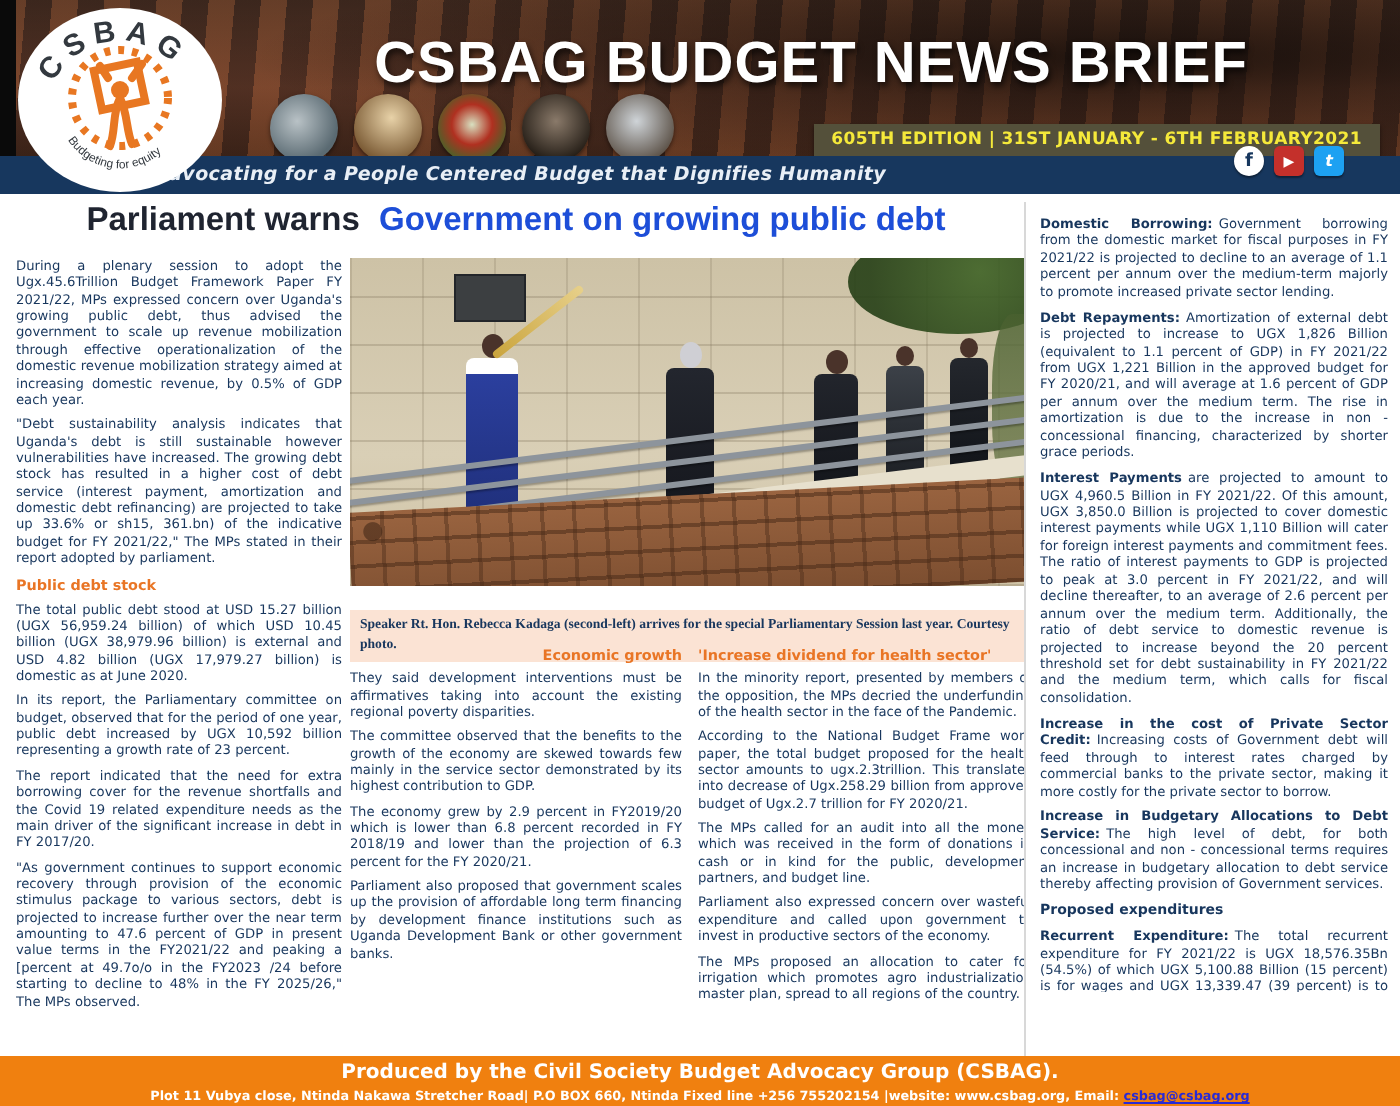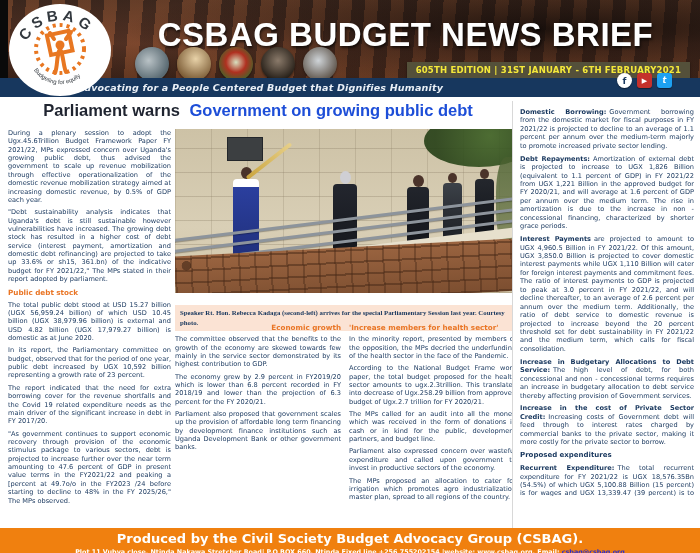--- a/index.html
+++ b/index.html
@@ -6,21 +6,21 @@
   .page{position:relative;width:700px;height:553px;background:#ffffff;overflow:hidden;
         font-family:"DejaVu Sans","Liberation Sans",sans-serif;color:#17365d;}
   
   .header{position:absolute;left:0;top:0;width:700px;height:97px;overflow:hidden;
     background:
       radial-gradient(ellipse at 80% 30%, rgba(15,10,8,.85), transparent 55%),
       repeating-linear-gradient(95deg, rgba(201,106,53,.30) 0 13px, rgba(61,32,20,.35) 13px 26px),
       linear-gradient(180deg,#3a2a22 0%,#5b382a 45%,#241710 100%);}
   .header:before{content:"";position:absolute;left:0;top:0;width:8px;height:97px;background:#0a0a0a;}
   .masthead-title{position:absolute;left:118px;top:16px;width:575px;text-align:center;
-    font-family:"Liberation Sans",sans-serif;font-weight:bold;font-size:33px;letter-spacing:.5px;
+    font-family:"Liberation Sans",sans-serif;font-weight:bold;font-size:29px;letter-spacing:.5px;
     color:#ffffff;text-shadow:1px 2px 3px rgba(0,0,0,.65);white-space:nowrap;}
   .thumbs{position:absolute;left:135px;top:47px;display:flex;gap:8px;}
   .thumb{width:34px;height:34px;border-radius:50%;box-shadow:0 1px 2px rgba(0,0,0,.5);}
   .t1{background:radial-gradient(circle at 40% 40%,#b9c2c6,#5a6a72 70%);}
   .t2{background:radial-gradient(circle at 55% 35%,#e8d2a8,#7a5a34 75%);}
   .t3{background:radial-gradient(circle at 50% 45%,#d8e0c0,#b03020 40%,#3a6a2a 80%);}
   .t4{background:radial-gradient(circle at 50% 40%,#8a7a6a,#241d16 75%);}
   .t5{background:radial-gradient(circle at 45% 40%,#cfd4d8,#5c5248 75%);}
   .edition{position:absolute;right:10px;top:62px;background:#54503a;color:#f5e93a;
     font-size:8.5px;font-weight:bold;padding:3px 9px;letter-spacing:.2px;
@@ -83,21 +83,21 @@
   .facts-banner{background:#e2231a;color:#ffffff;font-family:"Liberation Sans",sans-serif;
     font-weight:bold;font-size:14px;text-align:center;height:25px;line-height:25px;letter-spacing:.2px;
     box-shadow:0 1px 2px rgba(0,0,0,.3);}
   .facts{padding:7px 6px 0 7px;font-size:6.6px;line-height:1.28;text-align:justify;color:#17365d;overflow:hidden;height:388px;}
   .facts p{margin:0 0 4.5px 0;}
   .lead{font-weight:bold;margin-right:3px;}
   .sub-head{font-weight:bold;font-size:7px;margin:2px 0 4px 0;text-align:left;}
   
   .footer{position:absolute;left:0;top:528px;width:700px;height:25px;background:#f0800f;
     text-align:center;color:#ffffff;overflow:hidden;}
-  .footer .f1{font-size:13px;font-weight:bold;margin-top:3px;}
+  .footer .f1{font-size:10px;font-weight:bold;margin-top:3px;}
   .footer .f2{font-size:6.4px;font-weight:bold;margin-top:2px;}
   .email-link{color:#2a2ad4;text-decoration:underline;cursor:pointer;}
 </style>
 </head>
 <body>
 
 <div class="page">
 
   <div class="header">
     <div class="masthead-title">CSBAG BUDGET NEWS BRIEF</div>
@@ -184,52 +184,53 @@
     <div class="ledge"></div>
     <div class="rail r1"></div>
     <div class="rail r2"></div>
     <div class="rail r3"></div>
     <div class="cobble"></div>
   </div>
   <div class="caption">Speaker Rt. Hon. Rebecca Kadaga (second-left) arrives for the special Parliamentary Session last year. Courtesy photo.</div>
 
   <div class="col col2">
     <div class="ohead" style="margin-top:0;text-align:right;">Economic growth</div>
+    <p>They said development interventions must be affirmatives taking into account the existing regional poverty disparities.</p>
     <p>The committee observed that the benefits to the growth of the economy are skewed towards few mainly in the service sector demonstrated by its highest contribution to GDP.</p>
     <p>The economy grew by 2.9 percent in FY2019/20 which is lower than 6.8 percent recorded in FY 2018/19 and lower than the projection of 6.3 percent for the FY 2020/21.</p>
     <p>Parliament also proposed that government scales up the provision of affordable long term financing by development finance institutions such as Uganda Development Bank or other government banks.</p>
 
   </div>
 
   <div class="col col3">
-    <div class="ohead" style="margin-top:0;">'Increase members for health sector'</div>
+    <div class="ohead" style="margin-top:0;">'Increase dividend for health sector'</div>
     <p>In the minority report, presented by members of the opposition, the MPs decried the underfunding of the health sector in the face of the Pandemic.</p>
     <p>According to the National Budget Frame work paper, the total budget proposed for the health sector amounts to ugx.2.3trillion. This translates into decrease of Ugx.258.29 billion from approved budget of Ugx.2.7 trillion for FY 2020/21.</p>
     <p>The MPs called for an audit into all the money which was received in the form of donations in cash or in kind for the public, development partners, and budget line.</p>
     <p>Parliament also expressed concern over wasteful expenditure and called upon government to invest in productive sectors of the economy.</p>
     <p>The MPs proposed an allocation to cater for irrigation which promotes agro industrialization master plan, spread to all regions of the country.</p>
 
   </div>
 
   <div class="sidebar">
     <div class="facts">
       <p>
         <span class="lead">Domestic Borrowing:</span><span>Government borrowing from the domestic market for fiscal purposes in FY 2021/22 is projected to decline to an average of 1.1 percent per annum over the medium-term majorly to promote increased private sector lending.</span>
       </p>
       <p>
         <span class="lead">Debt Repayments:</span><span>Amortization of external debt is projected to increase to UGX 1,826 Billion (equivalent to 1.1 percent of GDP) in FY 2021/22 from UGX 1,221 Billion in the approved budget for FY 2020/21, and will average at 1.6 percent of GDP per annum over the medium term. The rise in amortization is due to the increase in non - concessional financing, characterized by shorter grace periods.</span>
       </p>
       <p>
         <span class="lead">Interest Payments</span><span>are projected to amount to UGX 4,960.5 Billion in FY 2021/22. Of this amount, UGX 3,850.0 Billion is projected to cover domestic interest payments while UGX 1,110 Billion will cater for foreign interest payments and commitment fees. The ratio of interest payments to GDP is projected to peak at 3.0 percent in FY 2021/22, and will decline thereafter, to an average of 2.6 percent per annum over the medium term. Additionally, the ratio of debt service to domestic revenue is projected to increase beyond the 20 percent threshold set for debt sustainability in FY 2021/22 and the medium term, which calls for fiscal consolidation.</span>
       </p>
       <p>
+        <span class="lead">Increase in the cost of Private Sector Credit:</span><span>Increasing costs of Government debt will feed through to interest rates charged by commercial banks to the private sector, making it more costly for the private sector to borrow.</span>
+      </p>
+      <p>
         <span class="lead">Increase in Budgetary Allocations to Debt Service:</span><span>The high level of debt, for both concessional and non - concessional terms requires an increase in budgetary allocation to debt service thereby affecting provision of Government services.</span>
-      </p>
-      <p>
-        <span class="lead">Increase in the cost of Private Sector Credit:</span><span>Increasing costs of Government debt will feed through to interest rates charged by commercial banks to the private sector, making it more costly for the private sector to borrow.</span>
       </p>
       <div class="sub-head">Proposed expenditures</div>
       <p>
         <span class="lead">Recurrent Expenditure:</span><span>The total recurrent expenditure for FY 2021/22 is UGX 18,576.35Bn (54.5%) of which UGX 5,100.88 Billion (15 percent) is for wages and UGX 13,339.47 (39 percent) is to non-wage expenditure. This is a reduction from the 2020/21 recurrent budget allocation of UGX 19,052Bn, a reduction by UGX 476Bn.</span>
       </p>
     </div>
   </div>
 
   <div class="footer">
     <div class="f1">Produced by the Civil Society Budget Advocacy Group (CSBAG).</div>

